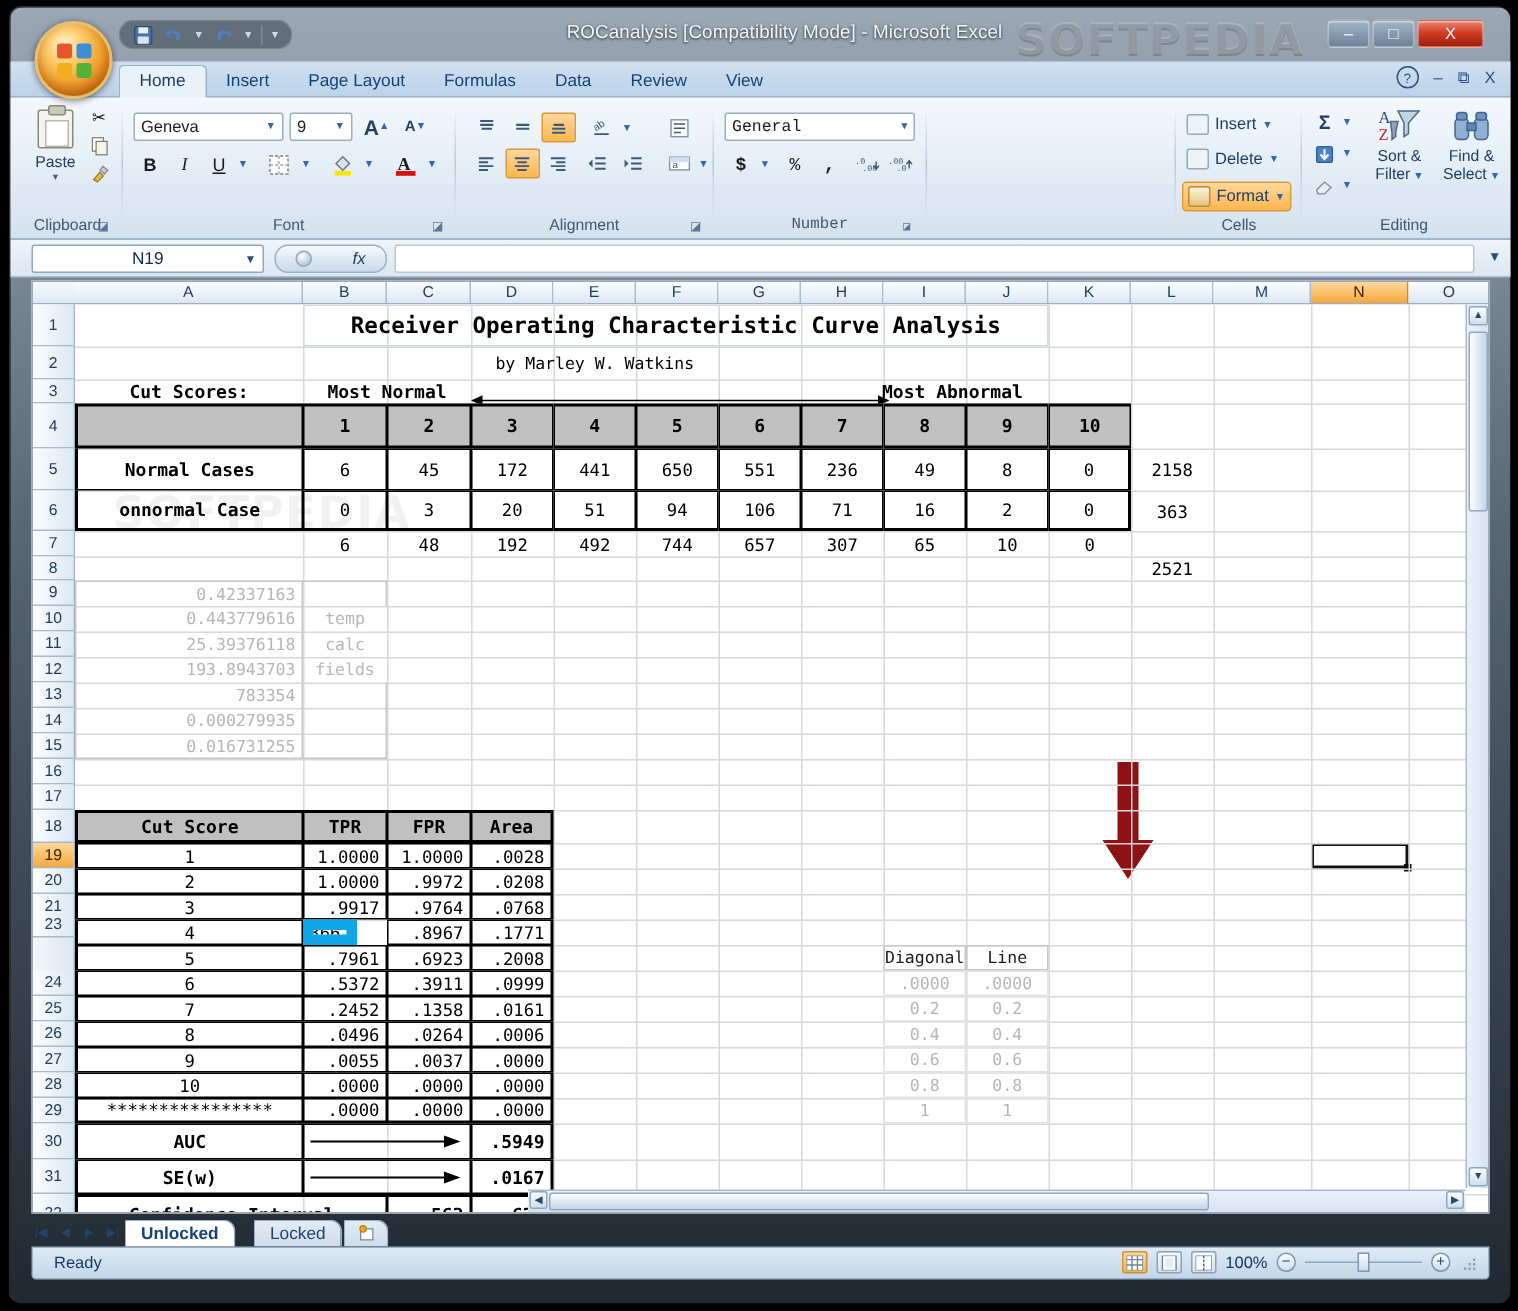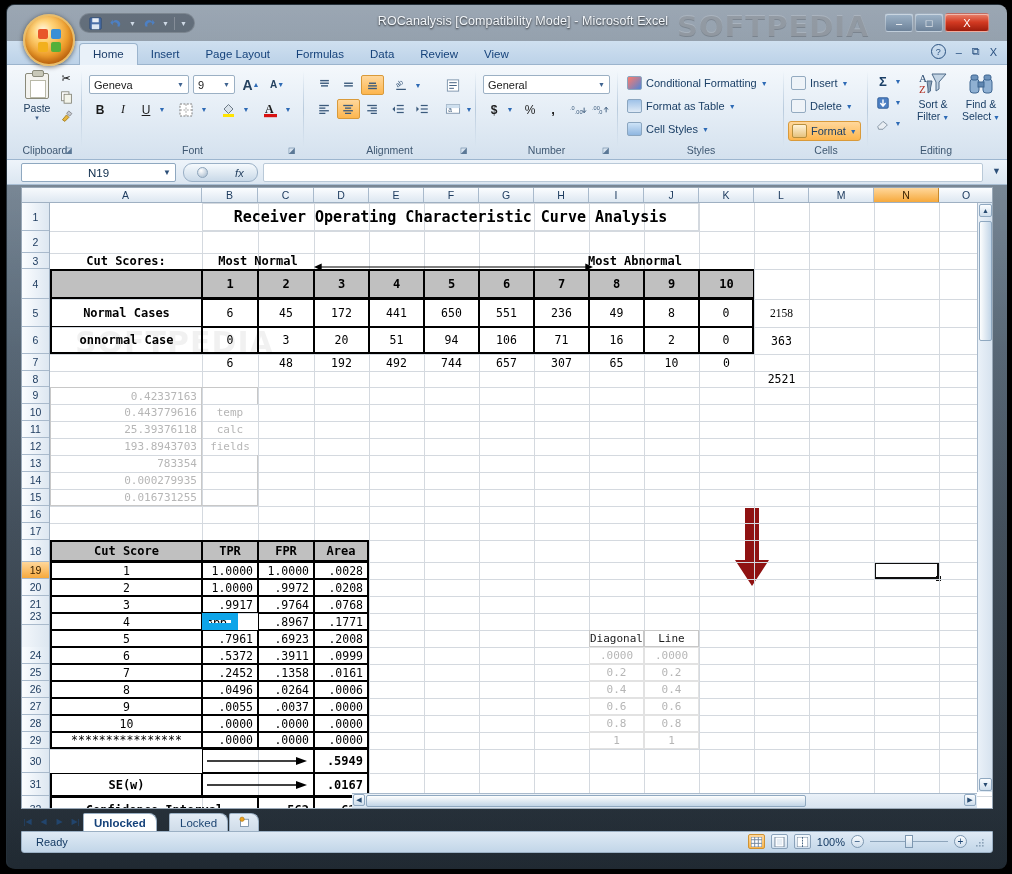--- a/index.html
+++ b/index.html
@@ -121,21 +121,21 @@
   .ipt{ position:absolute; background:#fff; border:1px solid #9bb0c4; border-radius:2px;
         font-size:11px; color:#1a1a1a; display:flex; align-items:center; padding:0 4px; cursor:pointer; }
   .ipt .cv{ font-size:7px; color:#3f6390; margin-left:auto; }
   .rbtn{ position:absolute; display:flex; align-items:center; justify-content:center;
          border:1px solid transparent; border-radius:2px; cursor:pointer; }
   .on{ background:linear-gradient(180deg,#ffd79b,#fdb64e); border:1px solid #d99a3a; }
 
   
   #g-align{ left:300px; width:165px; }
   
-  #g-num{ left:472px; width:135px; }
+  #g-num{ left:472px; width:135px;font-family:Liberation Mono, monospace; }
   
   #g-styles{ left:614px; width:160px; }
   
   #g-cells{ left:780px; width:78px; }
   
   #g-edit{ left:864px; width:130px; }
 
   .menuitem{ position:absolute; display:flex; align-items:center; gap:4px;
              font-size:11px; color:#1b3f66; cursor:pointer; white-space:nowrap; }
   .msq{ width:15px; height:14px; border-radius:2px; border:1px solid #8aa5bf; }
@@ -547,38 +547,20 @@
             <text x="0" y="8" font-size="6" fill="#3b5a7c">.00</text>
             <text x="6" y="13" font-size="6" fill="#3b5a7c">.0</text>
             <path d="M15 11 L15 6 M13 8 L15 5.5 L17 8" stroke="#3b5a7c" fill="none" stroke-width="1"></path>
           </svg>
       </div>
       <div class="gl">Number</div>
       <div class="dlg">◪</div>
     </div>
     <div class="gsep" style="left:610px;"></div>
 
-    <div class="grp" id="g-styles">
-      <div class="menuitem" style="left:6px;top:9px;">
-        <span class="msq" style="background:linear-gradient(135deg,#ff7a6a,#4f86d8)"></span>
-        <span>Conditional Formatting</span>
-        <span style="font-size:7px;color:#2d6ab5">▼</span>
-      </div>
-      <div class="menuitem" style="left:6px;top:32px;">
-        <span class="msq" style="background:linear-gradient(180deg,#9fc2e8,#dfeaf6)"></span>
-        <span>Format as Table</span>
-        <span style="font-size:7px;color:#2d6ab5">▼</span>
-      </div>
-      <div class="menuitem" style="left:6px;top:55px;">
-        <span class="msq" style="background:linear-gradient(180deg,#cde3f7,#8fb6e0)"></span>
-        <span>Cell Styles</span>
-        <span style="font-size:7px;color:#2d6ab5">▼</span>
-      </div>
-      <div class="gl">Styles</div>
-    </div>
     <div class="gsep" style="left:776px;"></div>
 
     <div class="grp" id="g-cells">
       <div class="menuitem" style="left:4px;top:9px;">
         <span class="msq" style="background:#eef3f8;border-color:#93aac0"></span>
         <span>Insert</span>
         <span style="font-size:7px;color:#2d6ab5">▼</span>
       </div>
       <div class="menuitem" style="left:4px;top:32px;">
         <span class="msq" style="background:#eef3f8;border-color:#93aac0"></span>
@@ -763,20 +745,21 @@
         <div class="hline" style="top: 444px;"></div>
         <div class="hline" style="top: 461px;"></div>
         <div class="hline" style="top: 478px;"></div>
         <div class="hline" style="top: 495px;"></div>
         <div class="hline" style="top: 512px;"></div>
         <div class="hline" style="top: 529px;"></div>
         <div class="hline" style="top: 546px;"></div>
         <div class="hline" style="top: 570px;"></div>
         <div class="hline" style="top: 593px;"></div>
         <div class="cell ctr b" style="left: 152px; top: 0px; width: 497px; height: 28px; font-size: 15px;;border:1px solid #d4d9df">Receiver Operating Characteristic Curve Analysis</div>
+        <div class="cell ctr" style="left: 264px; top: 28px; width: 165px; height: 22px; font-size: 11px;">by Marley W. Watkins</div>
         <div class="cell ctr b" style="left: 0px; top: 50px; width: 152px; height: 16px; font-size: 12px;">Cut Scores:</div>
         <div class="cell ctr b" style="left: 152px; top: 50px; width: 112px; height: 16px; font-size: 12px;">Most Normal</div>
         <div class="cell lft b" style="left: 535px; top: 50px; width: 165px; height: 16px; font-size: 12px;">Most Abnormal</div>
         <svg viewBox="0 0 400 14" style="position: absolute; left: 264px; top: 57px; width: 279px; height: 14px;">
           <line x1="8" y1="7" x2="392" y2="7" stroke="#000" stroke-width="1.6"></line>
           <polygon points="0,7 11,2 11,12" fill="#000"></polygon>
           <polygon points="400,7 389,2 389,12" fill="#000"></polygon>
         </svg>
         <div class="cell grayhdr" style="left: 0px; top: 66px; width: 152px; height: 30px;;border:2px solid #000;border-right:1px solid #000"></div>
         <div class="cell ctr b grayhdr" style="left: 152px; top: 66px; width: 56px; height: 30px; font-size: 12px;;border:1px solid #000;border-top:2px solid #000;border-bottom:2px solid #000">1</div>
@@ -793,21 +776,21 @@
         <div class="cell ctr" style="left: 152px; top: 96px; width: 56px; height: 28px; font-size: 11.5px;;border:1px solid #000">6</div>
         <div class="cell ctr" style="left: 208px; top: 96px; width: 56px; height: 28px; font-size: 11.5px;;border:1px solid #000">45</div>
         <div class="cell ctr" style="left: 264px; top: 96px; width: 55px; height: 28px; font-size: 11.5px;;border:1px solid #000">172</div>
         <div class="cell ctr" style="left: 319px; top: 96px; width: 55px; height: 28px; font-size: 11.5px;;border:1px solid #000">441</div>
         <div class="cell ctr" style="left: 374px; top: 96px; width: 55px; height: 28px; font-size: 11.5px;;border:1px solid #000">650</div>
         <div class="cell ctr" style="left: 429px; top: 96px; width: 55px; height: 28px; font-size: 11.5px;;border:1px solid #000">551</div>
         <div class="cell ctr" style="left: 484px; top: 96px; width: 55px; height: 28px; font-size: 11.5px;;border:1px solid #000">236</div>
         <div class="cell ctr" style="left: 539px; top: 96px; width: 55px; height: 28px; font-size: 11.5px;;border:1px solid #000">49</div>
         <div class="cell ctr" style="left: 594px; top: 96px; width: 55px; height: 28px; font-size: 11.5px;;border:1px solid #000">8</div>
         <div class="cell ctr" style="left: 649px; top: 96px; width: 55px; height: 28px; font-size: 11.5px;;border:1px solid #000;border-right:2px solid #000">0</div>
-        <div class="cell ctr" style="left: 704px; top: 96px; width: 55px; height: 28px; font-size: 11.5px; font-family: Liberation Serif, serif;">2158</div>
+        <div class="cell ctr" style="left: 704px; top: 96px; width: 55px; height: 28px; font-size: 11.5px;">2158</div>
         <div class="cell ctr b" style="left: 0px; top: 124px; width: 152px; height: 27px; font-size: 12px;;border-left:2px solid #000;border-right:1px solid #000;border-bottom:2px solid #000">onnormal Case</div>
         <div class="cell ctr" style="left: 152px; top: 124px; width: 56px; height: 27px; font-size: 11.5px;;border:1px solid #000;border-bottom:2px solid #000">0</div>
         <div class="cell ctr" style="left: 208px; top: 124px; width: 56px; height: 27px; font-size: 11.5px;;border:1px solid #000;border-bottom:2px solid #000">3</div>
         <div class="cell ctr" style="left: 264px; top: 124px; width: 55px; height: 27px; font-size: 11.5px;;border:1px solid #000;border-bottom:2px solid #000">20</div>
         <div class="cell ctr" style="left: 319px; top: 124px; width: 55px; height: 27px; font-size: 11.5px;;border:1px solid #000;border-bottom:2px solid #000">51</div>
         <div class="cell ctr" style="left: 374px; top: 124px; width: 55px; height: 27px; font-size: 11.5px;;border:1px solid #000;border-bottom:2px solid #000">94</div>
         <div class="cell ctr" style="left: 429px; top: 124px; width: 55px; height: 27px; font-size: 11.5px;;border:1px solid #000;border-bottom:2px solid #000">106</div>
         <div class="cell ctr" style="left: 484px; top: 124px; width: 55px; height: 27px; font-size: 11.5px;;border:1px solid #000;border-bottom:2px solid #000">71</div>
         <div class="cell ctr" style="left: 539px; top: 124px; width: 55px; height: 27px; font-size: 11.5px;;border:1px solid #000;border-bottom:2px solid #000">16</div>
         <div class="cell ctr" style="left: 594px; top: 124px; width: 55px; height: 27px; font-size: 11.5px;;border:1px solid #000;border-bottom:2px solid #000">2</div>
@@ -877,20 +860,21 @@
         <div class="cell rgt" style="left: 208px; top: 495px; width: 56px; height: 17px; font-size: 11.5px;;border:1px solid #000">.0037</div>
         <div class="cell rgt" style="left: 264px; top: 495px; width: 55px; height: 17px; font-size: 11.5px;;border:1px solid #000;border-right:2px solid #000">.0000</div>
         <div class="cell ctr" style="left: 0px; top: 512px; width: 152px; height: 17px; font-size: 11.5px;;border:1px solid #000;border-left:2px solid #000">10</div>
         <div class="cell rgt" style="left: 152px; top: 512px; width: 56px; height: 17px; font-size: 11.5px;;border:1px solid #000">.0000</div>
         <div class="cell rgt" style="left: 208px; top: 512px; width: 56px; height: 17px; font-size: 11.5px;;border:1px solid #000">.0000</div>
         <div class="cell rgt" style="left: 264px; top: 512px; width: 55px; height: 17px; font-size: 11.5px;;border:1px solid #000;border-right:2px solid #000">.0000</div>
         <div class="cell ctr" style="left: 0px; top: 529px; width: 152px; height: 17px; font-size: 11.5px;;border:1px solid #000;border-left:2px solid #000;border-bottom:2px solid #000">****************</div>
         <div class="cell rgt" style="left: 152px; top: 529px; width: 56px; height: 17px; font-size: 11.5px;;border:1px solid #000;border-bottom:2px solid #000">.0000</div>
         <div class="cell rgt" style="left: 208px; top: 529px; width: 56px; height: 17px; font-size: 11.5px;;border:1px solid #000;border-bottom:2px solid #000">.0000</div>
         <div class="cell rgt" style="left: 264px; top: 529px; width: 55px; height: 17px; font-size: 11.5px;;border:1px solid #000;border-right:2px solid #000;border-bottom:2px solid #000">.0000</div>
+        <div class="cell ctr b" style="left: 0px; top: 546px; width: 152px; height: 24px; font-size: 12px;;border:1px solid #000;border-left:2px solid #000">AUC</div>
         <div class="cell " style="left: 152px; top: 546px; width: 112px; height: 24px;;border:1px solid #000"></div>
         <div class="cell rgt b" style="left: 264px; top: 546px; width: 55px; height: 24px; font-size: 12px;;border:1px solid #000;border-right:2px solid #000">.5949</div>
         <div class="cell ctr b" style="left: 0px; top: 570px; width: 152px; height: 23px; font-size: 12px;;border:1px solid #000;border-left:2px solid #000">SE(w)</div>
         <div class="cell " style="left: 152px; top: 570px; width: 112px; height: 23px;;border:1px solid #000"></div>
         <div class="cell rgt b" style="left: 264px; top: 570px; width: 55px; height: 23px; font-size: 12px;;border:1px solid #000;border-right:2px solid #000">.0167</div>
         <svg viewBox="0 0 100 10" style="position: absolute; left: 156px; top: 553px; width: 102px; height: 10px;">
           <line x1="0" y1="5" x2="92" y2="5" stroke="#000" stroke-width="1.3"></line>
           <polygon points="100,5 89,1 89,9" fill="#000"></polygon>
         </svg>
         <svg viewBox="0 0 100 10" style="position: absolute; left: 156px; top: 576.5px; width: 102px; height: 10px;">

